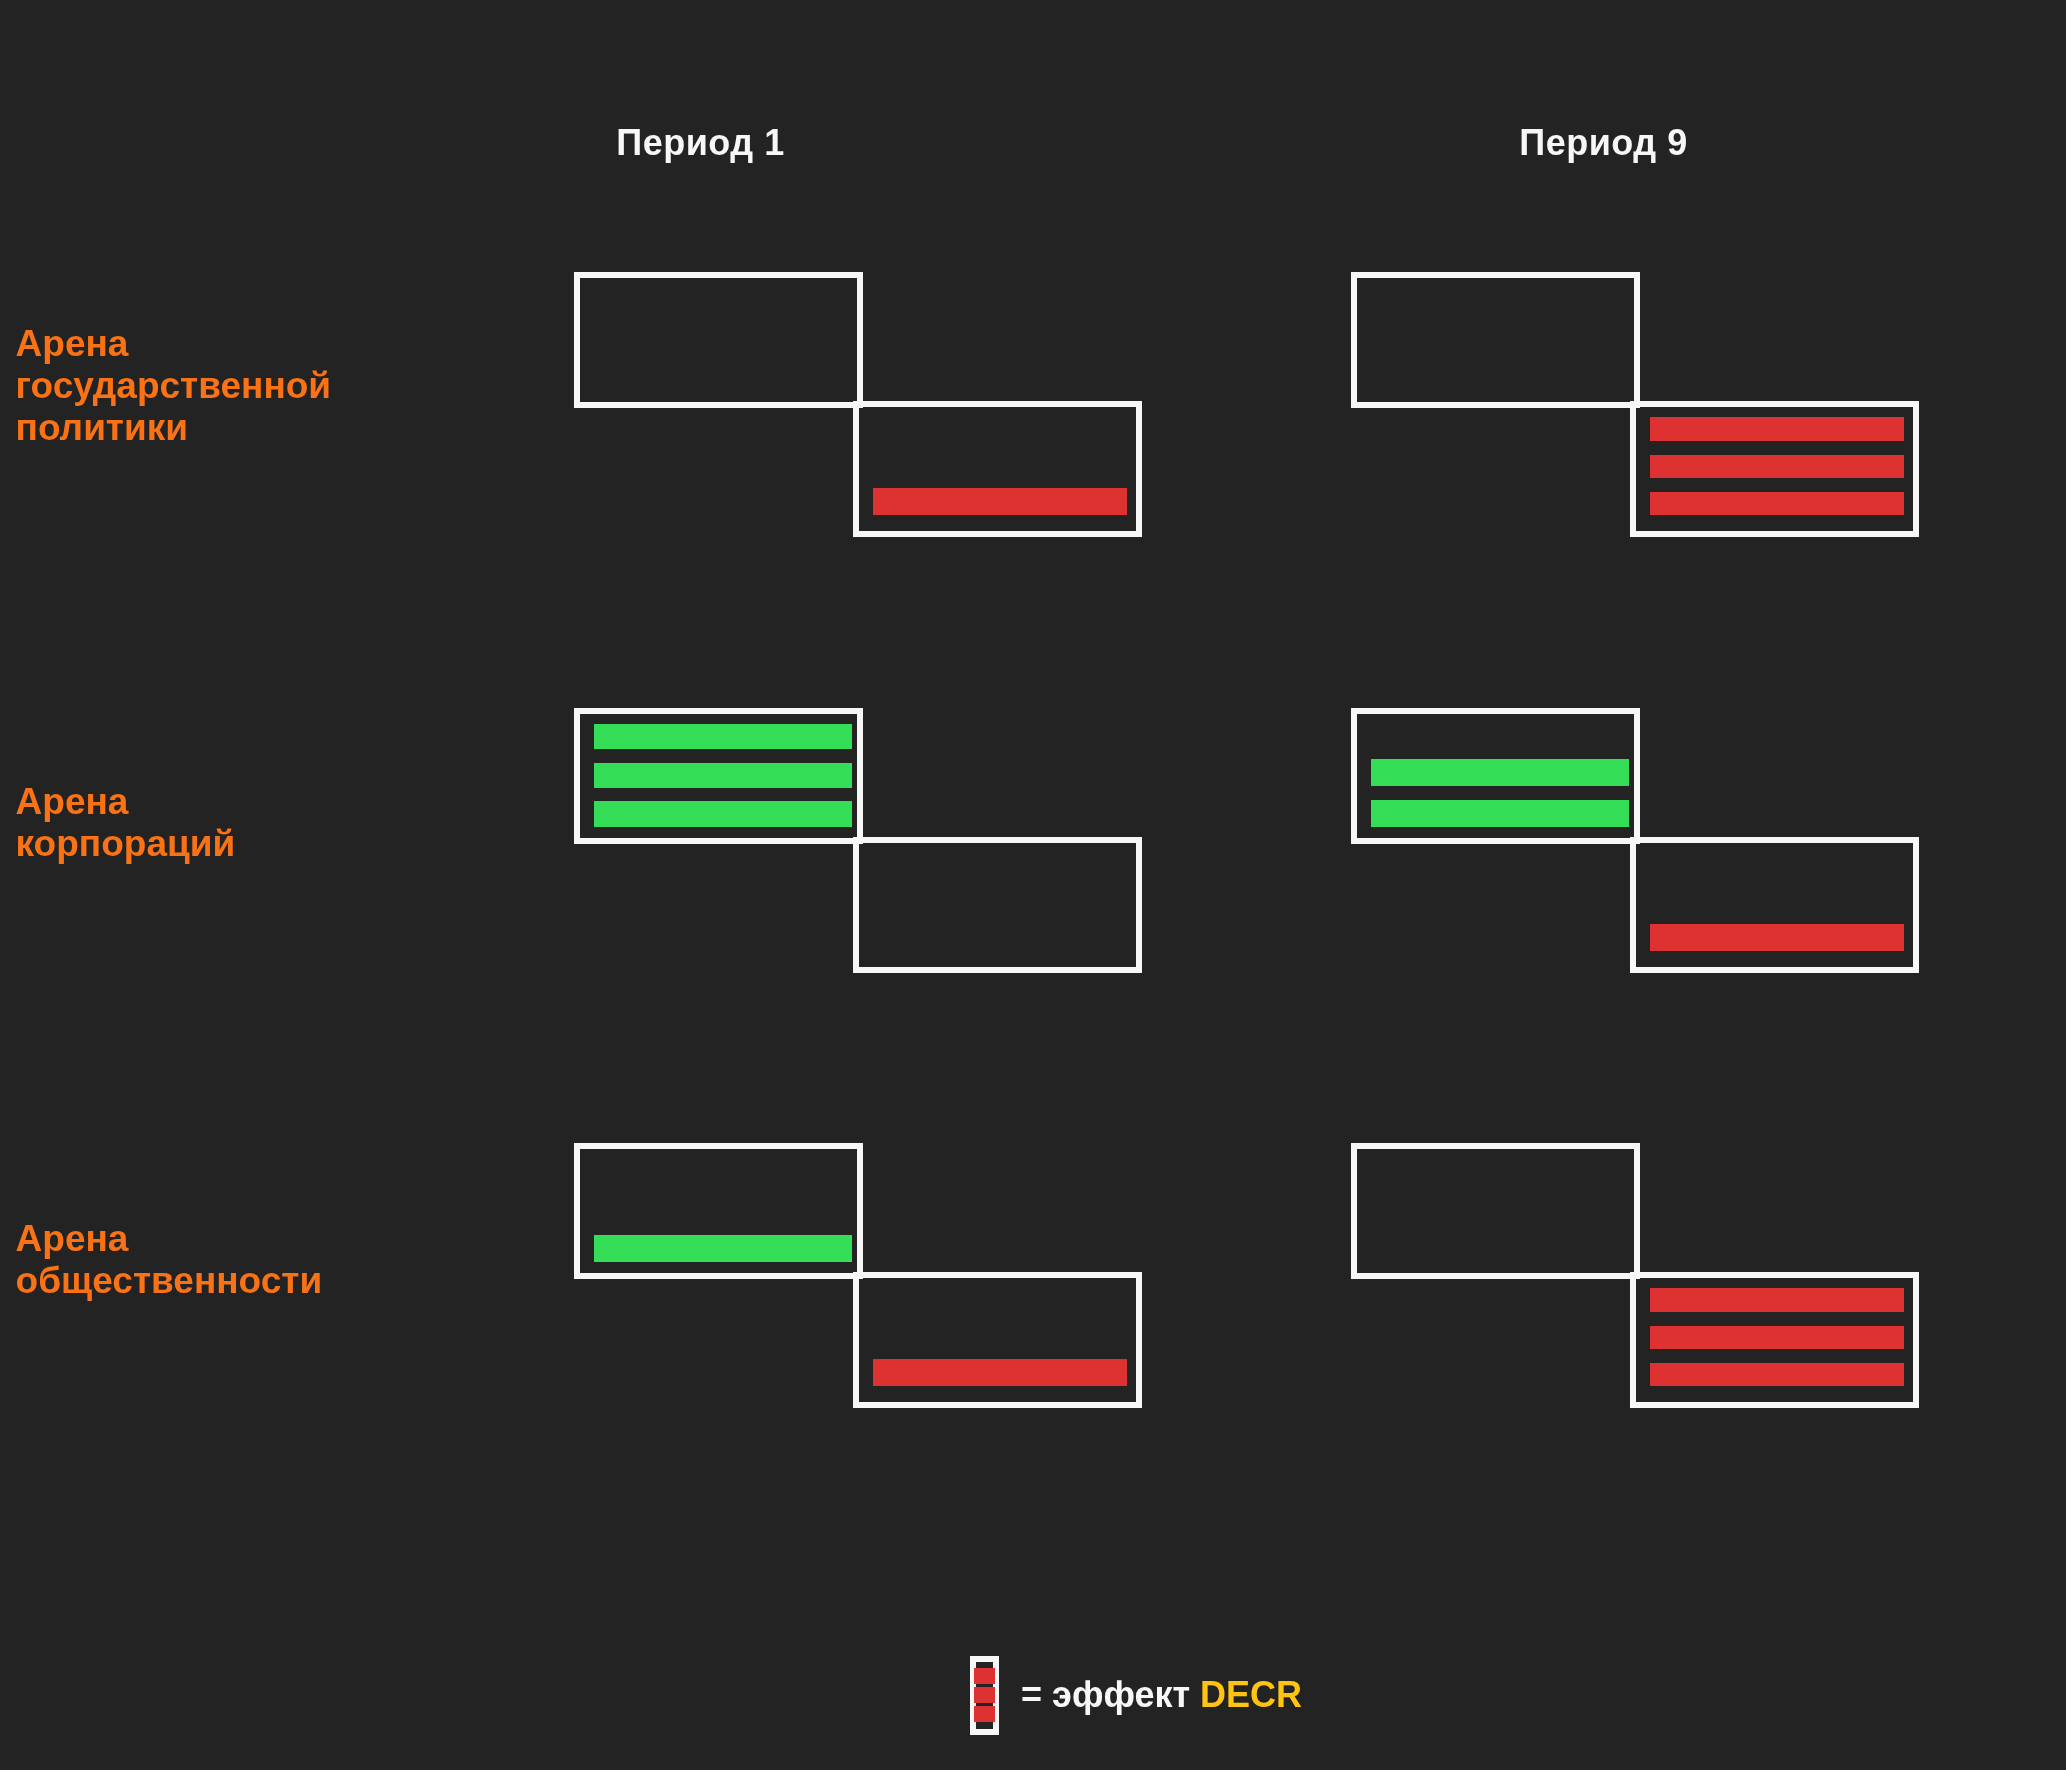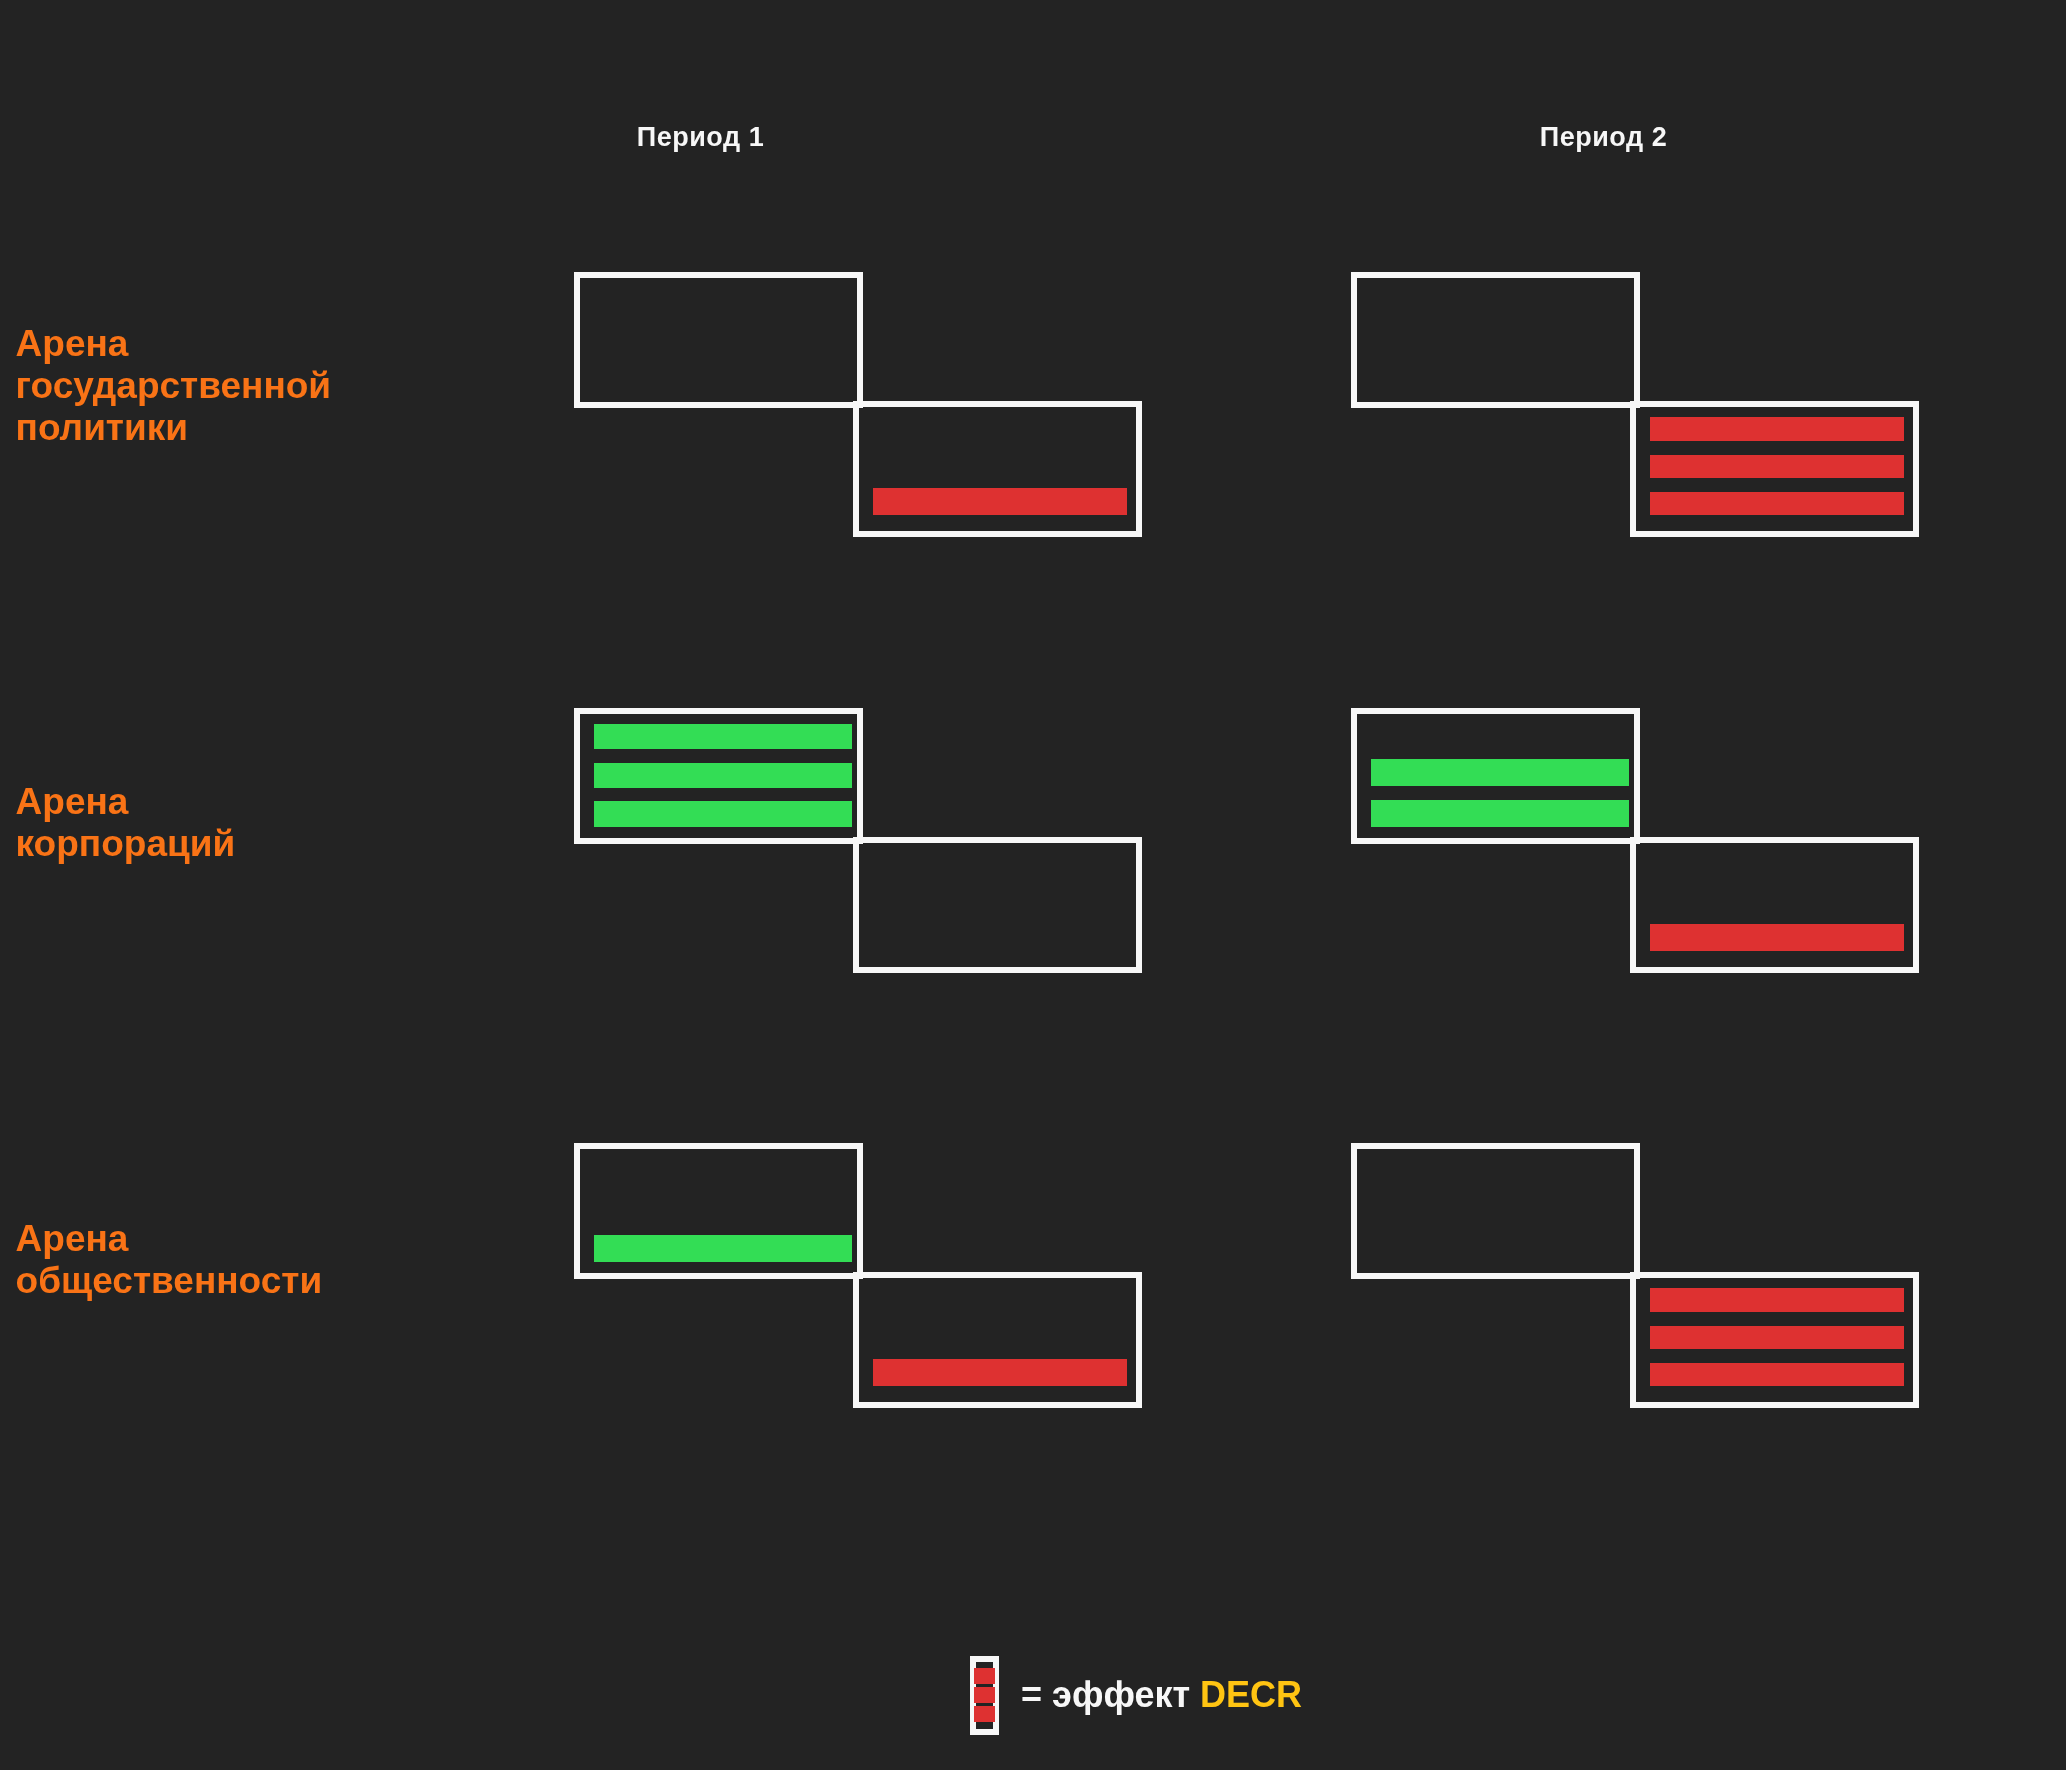--- a/index.html
+++ b/index.html
@@ -9,21 +9,21 @@
     font-family:"Liberation Sans","DejaVu Sans",sans-serif;
     color:#f7f7f7;
     overflow:hidden;
     position:relative;
   }
   .stage{position:absolute;inset:0;}
 
   
   .col-head{
     position:absolute;
-    font-size:27px;
+    font-size:36px;
     font-weight:700;
     color:#f7f7f7;
     letter-spacing:0.5px;
     white-space:nowrap;
     text-align:center;
   }
   #hdr-p1{ left:578px; top:122px; width:245px;}
   #hdr-p2{ left:1481px; top:122px; width:245px;}
 
   
@@ -121,21 +121,21 @@
     color:#f7f7f7;
   }
   .legend-text .kw{color:#ffc412;}
 </style>
 </head>
 <body>
 
 <div class="stage">
 
   <div class="col-head" id="hdr-p1">Период 1</div>
-  <div class="col-head" id="hdr-p2">Период 2</div>
+  <div class="col-head" id="hdr-p2">Период 9</div>
 
   <div class="row-label" id="lbl-r1">Арена
 государственной
 политики</div>
   <div class="row-label" id="lbl-r2">Арена
 корпораций</div>
   <div class="row-label" id="lbl-r3">Арена
 общественности</div>
 
   <div class="cell c-r1p1">

